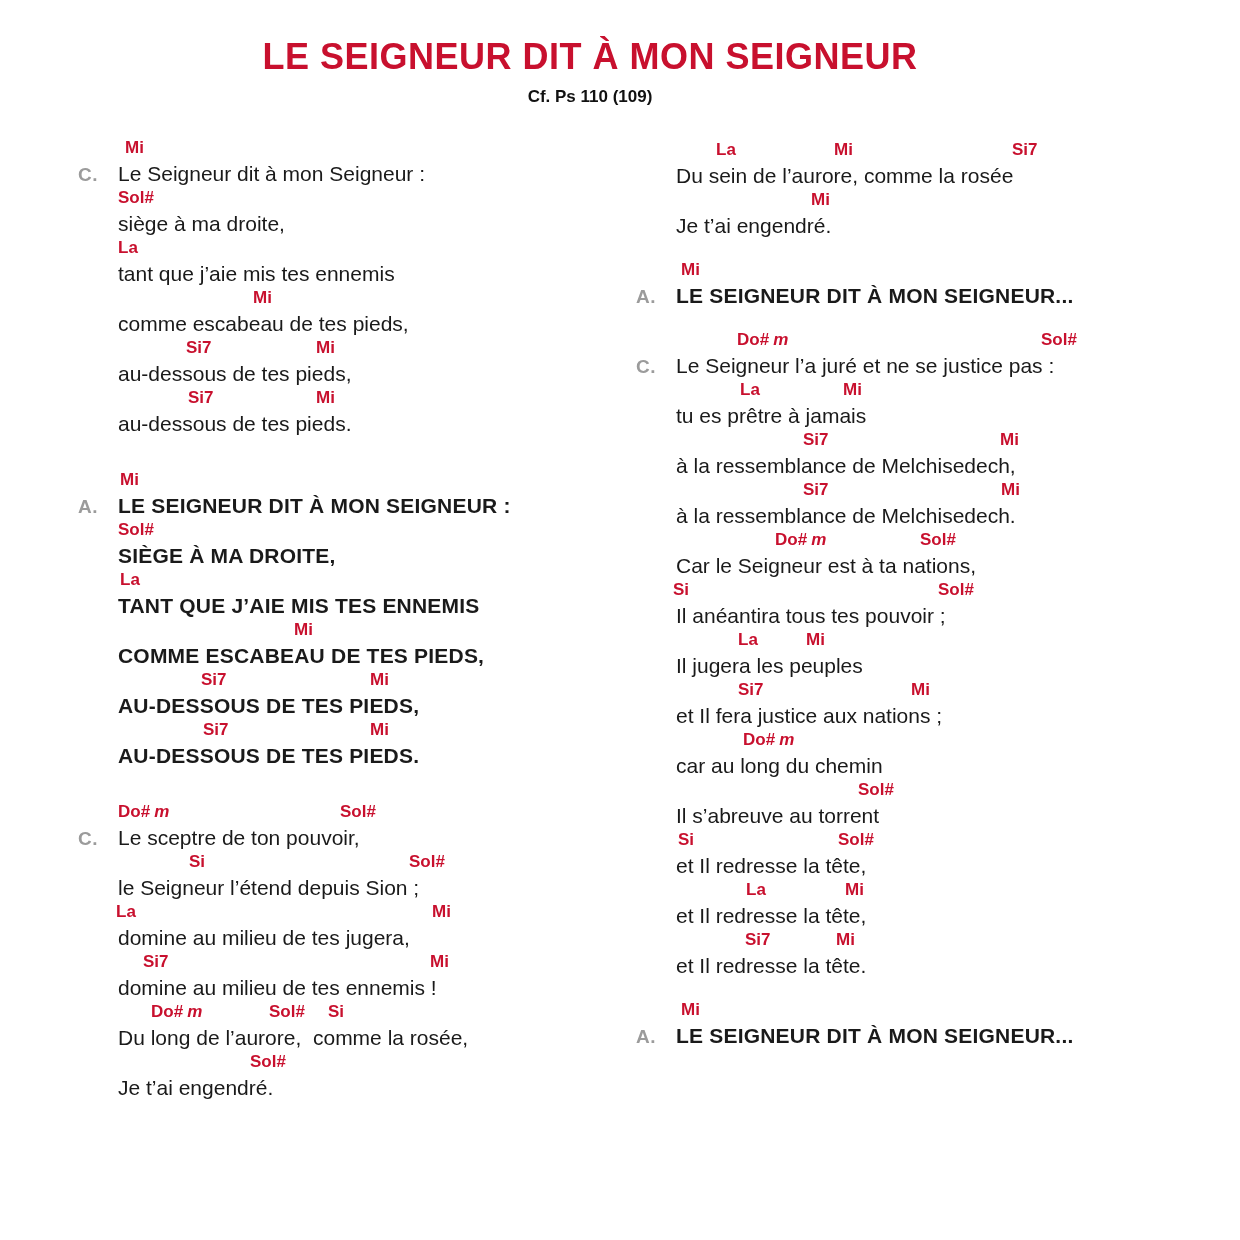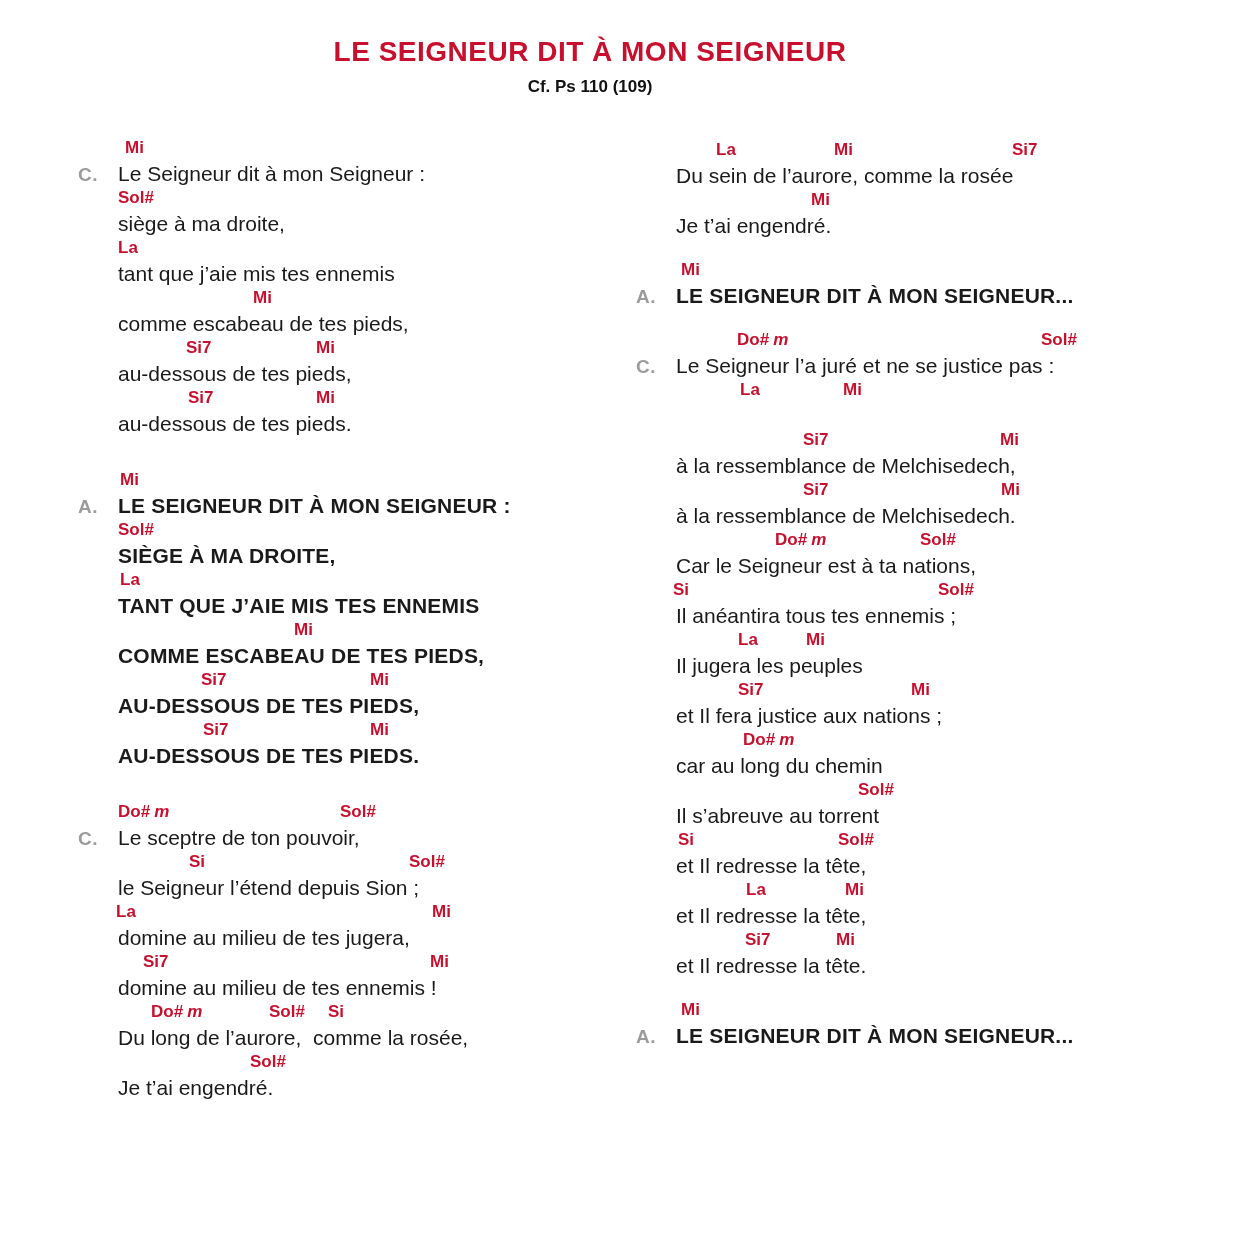--- a/index.html
+++ b/index.html
@@ -2,21 +2,21 @@
 <html><head>
 <meta charset="utf-8">
 <style>
   html,body{margin:0;padding:0;}
   body{
     width:1240px;height:1240px;background:#ffffff;position:relative;
     font-family:"Liberation Sans", sans-serif;color:#1a1a1a;overflow:hidden;
   }
   .header{position:absolute;top:36px;left:0;width:1180px;text-align:center;}
   .title{
-    font-size:28px;font-weight:bold;letter-spacing:0.5px;
+    font-size:36px;font-weight:bold;letter-spacing:0.5px;
     color:var(--accent,#c8102e);
   }
   .subtitle{font-size:17px;font-weight:bold;margin-top:9px;color:#111;}
   .col{position:absolute;}
   #col-left{left:118px;top:136px;}
   #col-right{left:676px;top:138px;}
   .stanza{position:relative;}
   #col-left .stanza{margin-bottom:32px;}
   #col-right .stanza{margin-bottom:20px;}
   .pair{height:50px;position:relative;}
@@ -198,20 +198,21 @@
           <span class="chord" style="left: 61px;">Do#<span class="m">m</span></span>
           <span class="chord" style="left: 365px;">Sol#</span>
         </div>
         <div class="lyricrow"><span class="stanza-label">C.</span><span class="lyric">Le Seigneur l’a juré et ne se justice pas :</span></div>
       </div>
       <div class="pair">
         <div class="chordrow">
           <span class="chord" style="left: 64px;">La</span>
           <span class="chord" style="left: 167px;">Mi</span>
         </div>
+        <div class="lyricrow"><span class="lyric">tu es prêtre à jamais</span></div>
       </div>
       <div class="pair">
         <div class="chordrow">
           <span class="chord" style="left: 127px;">Si7</span>
           <span class="chord" style="left: 324px;">Mi</span>
         </div>
         <div class="lyricrow"><span class="lyric">à la ressemblance de Melchisedech,</span></div>
       </div>
       <div class="pair">
         <div class="chordrow">
@@ -225,21 +226,21 @@
           <span class="chord" style="left: 99px;">Do#<span class="m">m</span></span>
           <span class="chord" style="left: 244px;">Sol#</span>
         </div>
         <div class="lyricrow"><span class="lyric">Car le Seigneur est à ta nations,</span></div>
       </div>
       <div class="pair">
         <div class="chordrow">
           <span class="chord" style="left: -3px;">Si</span>
           <span class="chord" style="left: 262px;">Sol#</span>
         </div>
-        <div class="lyricrow"><span class="lyric">Il anéantira tous tes ennemis ;</span></div>
+        <div class="lyricrow"><span class="lyric">Il anéantira tous tes pouvoir ;</span></div>
       </div>
       <div class="pair">
         <div class="chordrow">
           <span class="chord" style="left: 62px;">La</span>
           <span class="chord" style="left: 130px;">Mi</span>
         </div>
         <div class="lyricrow"><span class="lyric">Il jugera les peuples</span></div>
       </div>
       <div class="pair">
         <div class="chordrow">

